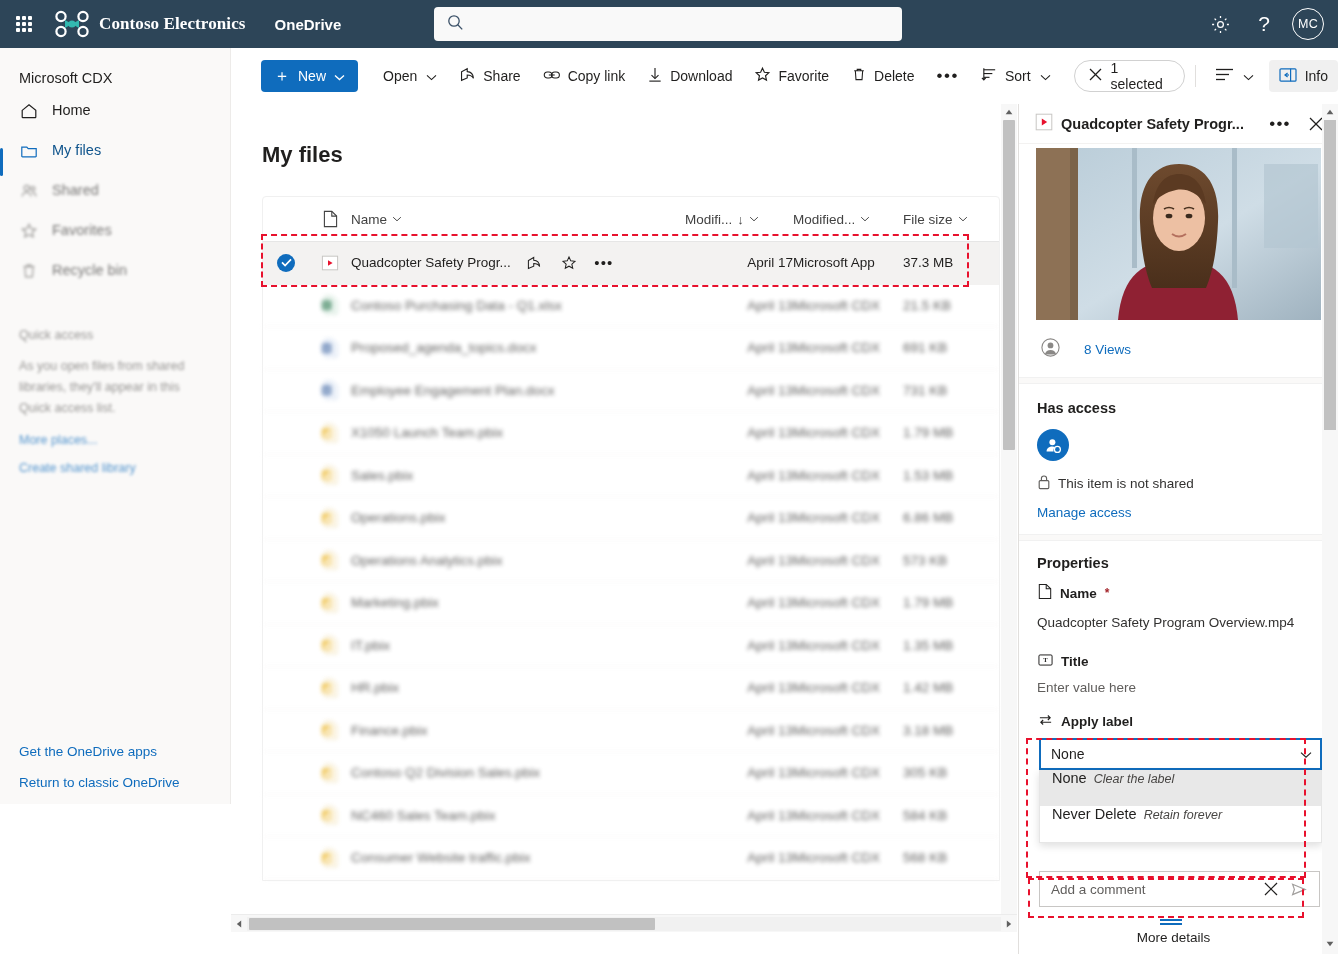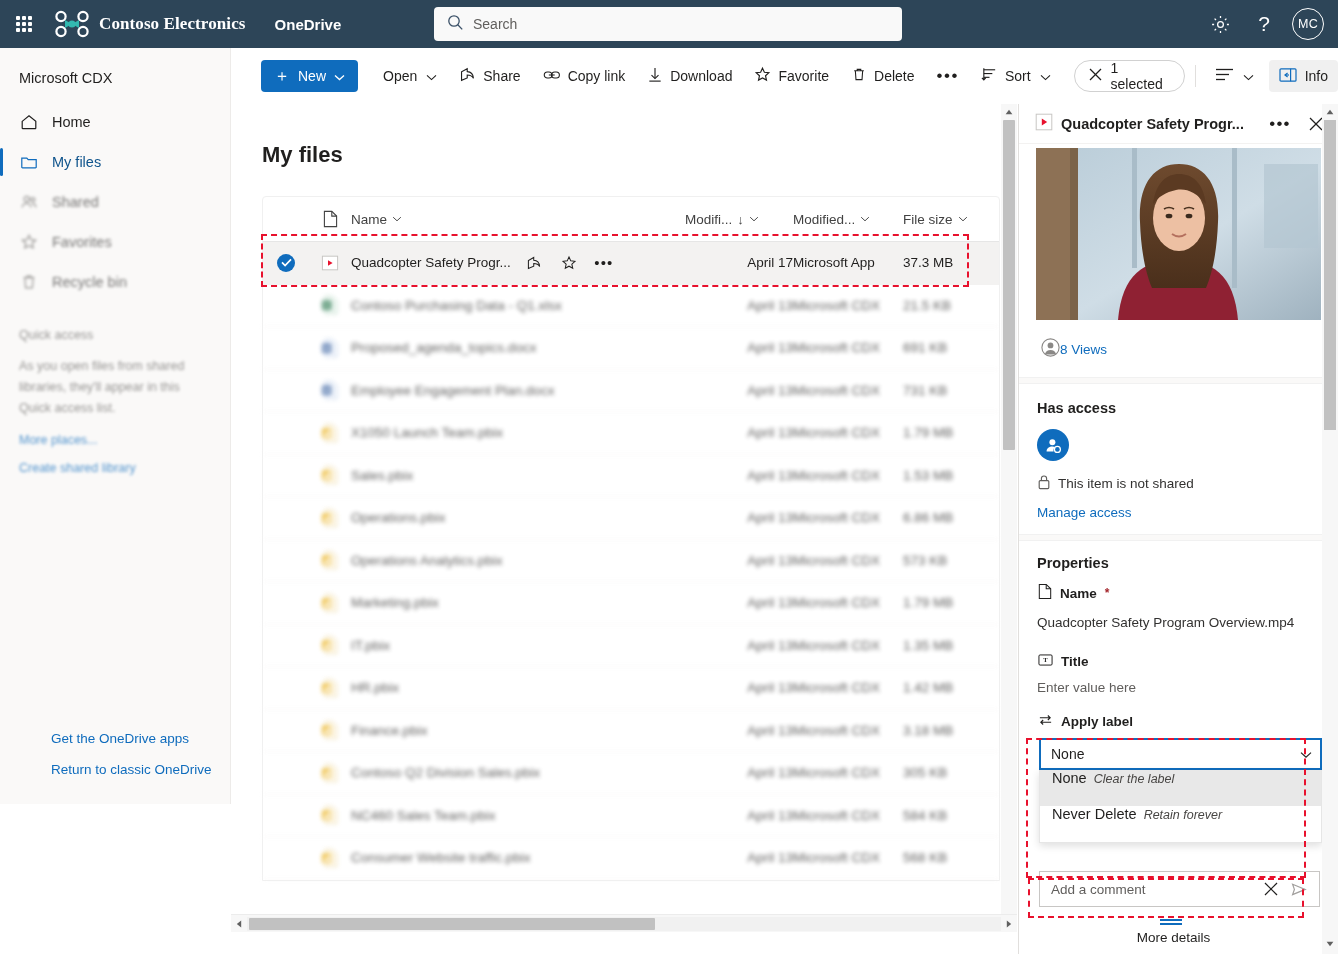--- a/index.html
+++ b/index.html
@@ -53,38 +53,38 @@
   }
 
   
   #sidebar {
     position: absolute; left: 0; top: 48px; width: 231px; height: 756px;
     background: #faf9f8; border-right: 1px solid #edebe9;
   }
   .site-title { font-size: 14.5px; color: #201f1e; padding: 22px 0 0 19px; }
   .nav { margin-top: 16px; }
   .nav-item {
-    display: flex; align-items: center; height: 40px; padding-left: 19px;
+    display: flex; align-items: flex-start; height: 40px; padding-left: 19px;
     font-size: 14.5px; color: #201f1e; cursor: pointer; position: relative;
   }
   .nav-item .ico { width: 20px; display: flex; align-items: center; justify-content: center; margin-right: 13px; }
   .nav-item.selected { color: #0f548c; font-weight: 400; }
   .nav-item.selected::before {
     content: ""; position: absolute; left: 0; top: 6px; bottom: 6px; width: 3px; background: #0f6cbd; border-radius: 2px;
   }
   .nav-item.blurred { filter: blur(1.6px); opacity: .62; }
   .qa-head { font-size: 12.5px; color: #605e5c; padding: 26px 0 0 19px; filter: blur(1.6px); opacity: .65; }
   .qa-text {
     font-size: 12.5px; color: #605e5c; padding: 14px 22px 0 19px; line-height: 21px;
     filter: blur(1.6px); opacity: .65;
   }
   .qa-link {
     font-size: 12.5px; color: #0f6cbd; padding: 14px 0 0 19px; filter: blur(1.6px); opacity: .72; cursor: pointer;
   }
-  .side-bottom { position: absolute; bottom: 19px; left: 0; width: 100%; padding-left: 32px; }
+  .side-bottom { position: absolute; bottom: 6px; left: 0; width: 100%; }
   .side-bottom a {
     display: block; font-size: 13.5px; color: #0f6cbd; padding: 8px 0 8px 19px; text-decoration: none; cursor: pointer;
   }
 
   
   #command-bar {
     position: absolute; left: 231px; top: 48px; width: 1107px; height: 56px;
     background: #ffffff; display: flex; align-items: center; padding-left: 30px;
   }
   .new-btn {
@@ -166,21 +166,21 @@
   }
   .dp-header {
     height: 40px; display: flex; align-items: center; padding: 0 8px 0 16px; gap: 8px;
     border-bottom: 1px solid #f3f2f1;
   }
   .dp-title { flex: 1; font-size: 14.5px; font-weight: 600; color: #201f1e; white-space: nowrap; overflow: hidden; text-overflow: ellipsis; }
   .dp-hbtn { width: 28px; height: 28px; display:flex; align-items:center; justify-content:center; cursor:pointer; color:#201f1e; }
   .thumb {
     margin: 4px 17px 0 17px; width: 285px; height: 172px; position: relative; overflow: hidden; background:#cfd9e0;
   }
-  .views-row { display: flex; align-items: center; gap: 0; padding: 18px 0 16px 22px; }
+  .views-row { display: flex; align-items: center; gap: 24px; padding: 18px 0 16px 22px; }
   .views-link { font-size: 13.5px; color: #0f6cbd; cursor: pointer; }
   .dp-sep { height: 7px; background: #faf9f8; border-top: 1px solid #f1f1f1; border-bottom: 1px solid #f1f1f1;}
   .dp-sec-title { font-size: 14.5px; font-weight: 700; color: #201f1e; padding: 16px 0 0 18px; }
   .access-avatar {
     width: 32px; height: 32px; border-radius: 50%; background: #0f6cbd; margin: 13px 0 0 18px;
     display: flex; align-items: center; justify-content: center;
   }
   .not-shared { display: flex; align-items: center; gap: 7px; padding: 13px 0 0 18px; font-size: 13.5px; color: #323130; }
   .manage-link { font-size: 13.5px; color: #0f6cbd; padding: 12px 0 14px 18px; cursor: pointer; }
   .prop-label { display: flex; align-items: center; gap: 8px; padding: 12px 0 0 19px; font-size: 13.5px; font-weight: 600; color: #201f1e; }
@@ -253,21 +253,20 @@
     <div class="brand-name">Contoso Electronics</div>
     <div class="app-name">OneDrive</div>
 
     <div class="search-wrap">
       <span>
         <svg width="17" height="17" viewBox="0 0 17 17">
             <circle cx="7" cy="7" r="5.2" fill="none" stroke="#3b5168" stroke-width="1.3"></circle>
             <line x1="10.8" y1="10.8" x2="15.2" y2="15.4" stroke="#3b5168" stroke-width="1.3"></line>
           </svg>
       </span>
-      <input class="search-input" type="text" placeholder="Search" style="">
     </div>
 
     <div class="header-right">
       <div class="hdr-btn">
         <svg width="21" height="21" viewBox="0 0 22 22" fill="none" stroke="#ffffff" stroke-width="1.35">
           <circle cx="11" cy="11" r="3"></circle>
           <path d="M11 2.2v2.1M11 17.7v2.1M2.2 11h2.1M17.7 11h2.1M4.8 4.8l1.5 1.5M15.7 15.7l1.5 1.5M17.2 4.8l-1.5 1.5M6.3 15.7l-1.5 1.5"></path>
         </svg>
       </div>
       <div class="hdr-btn">

